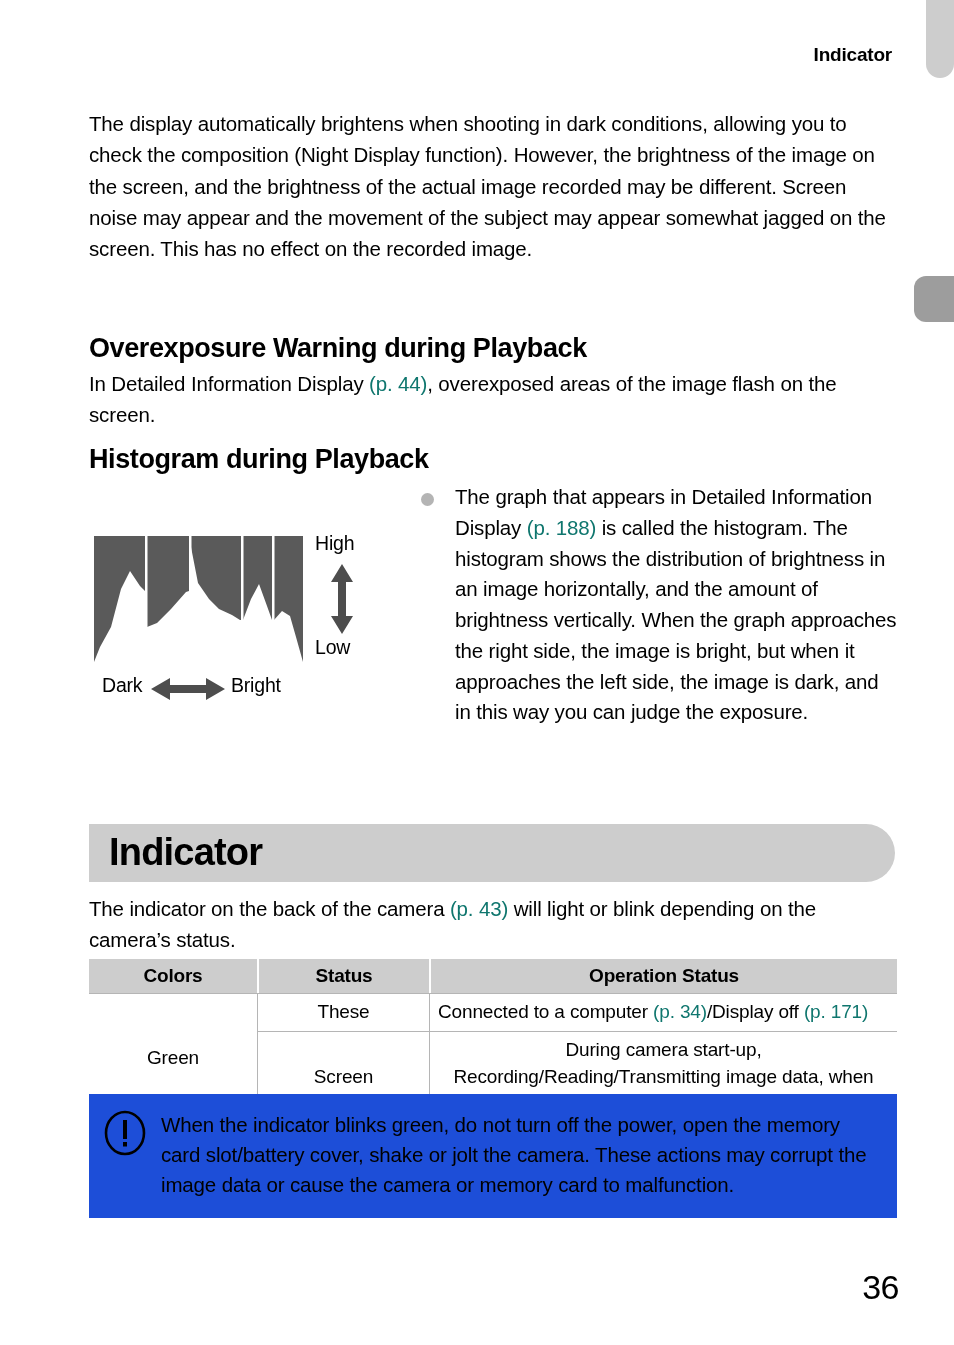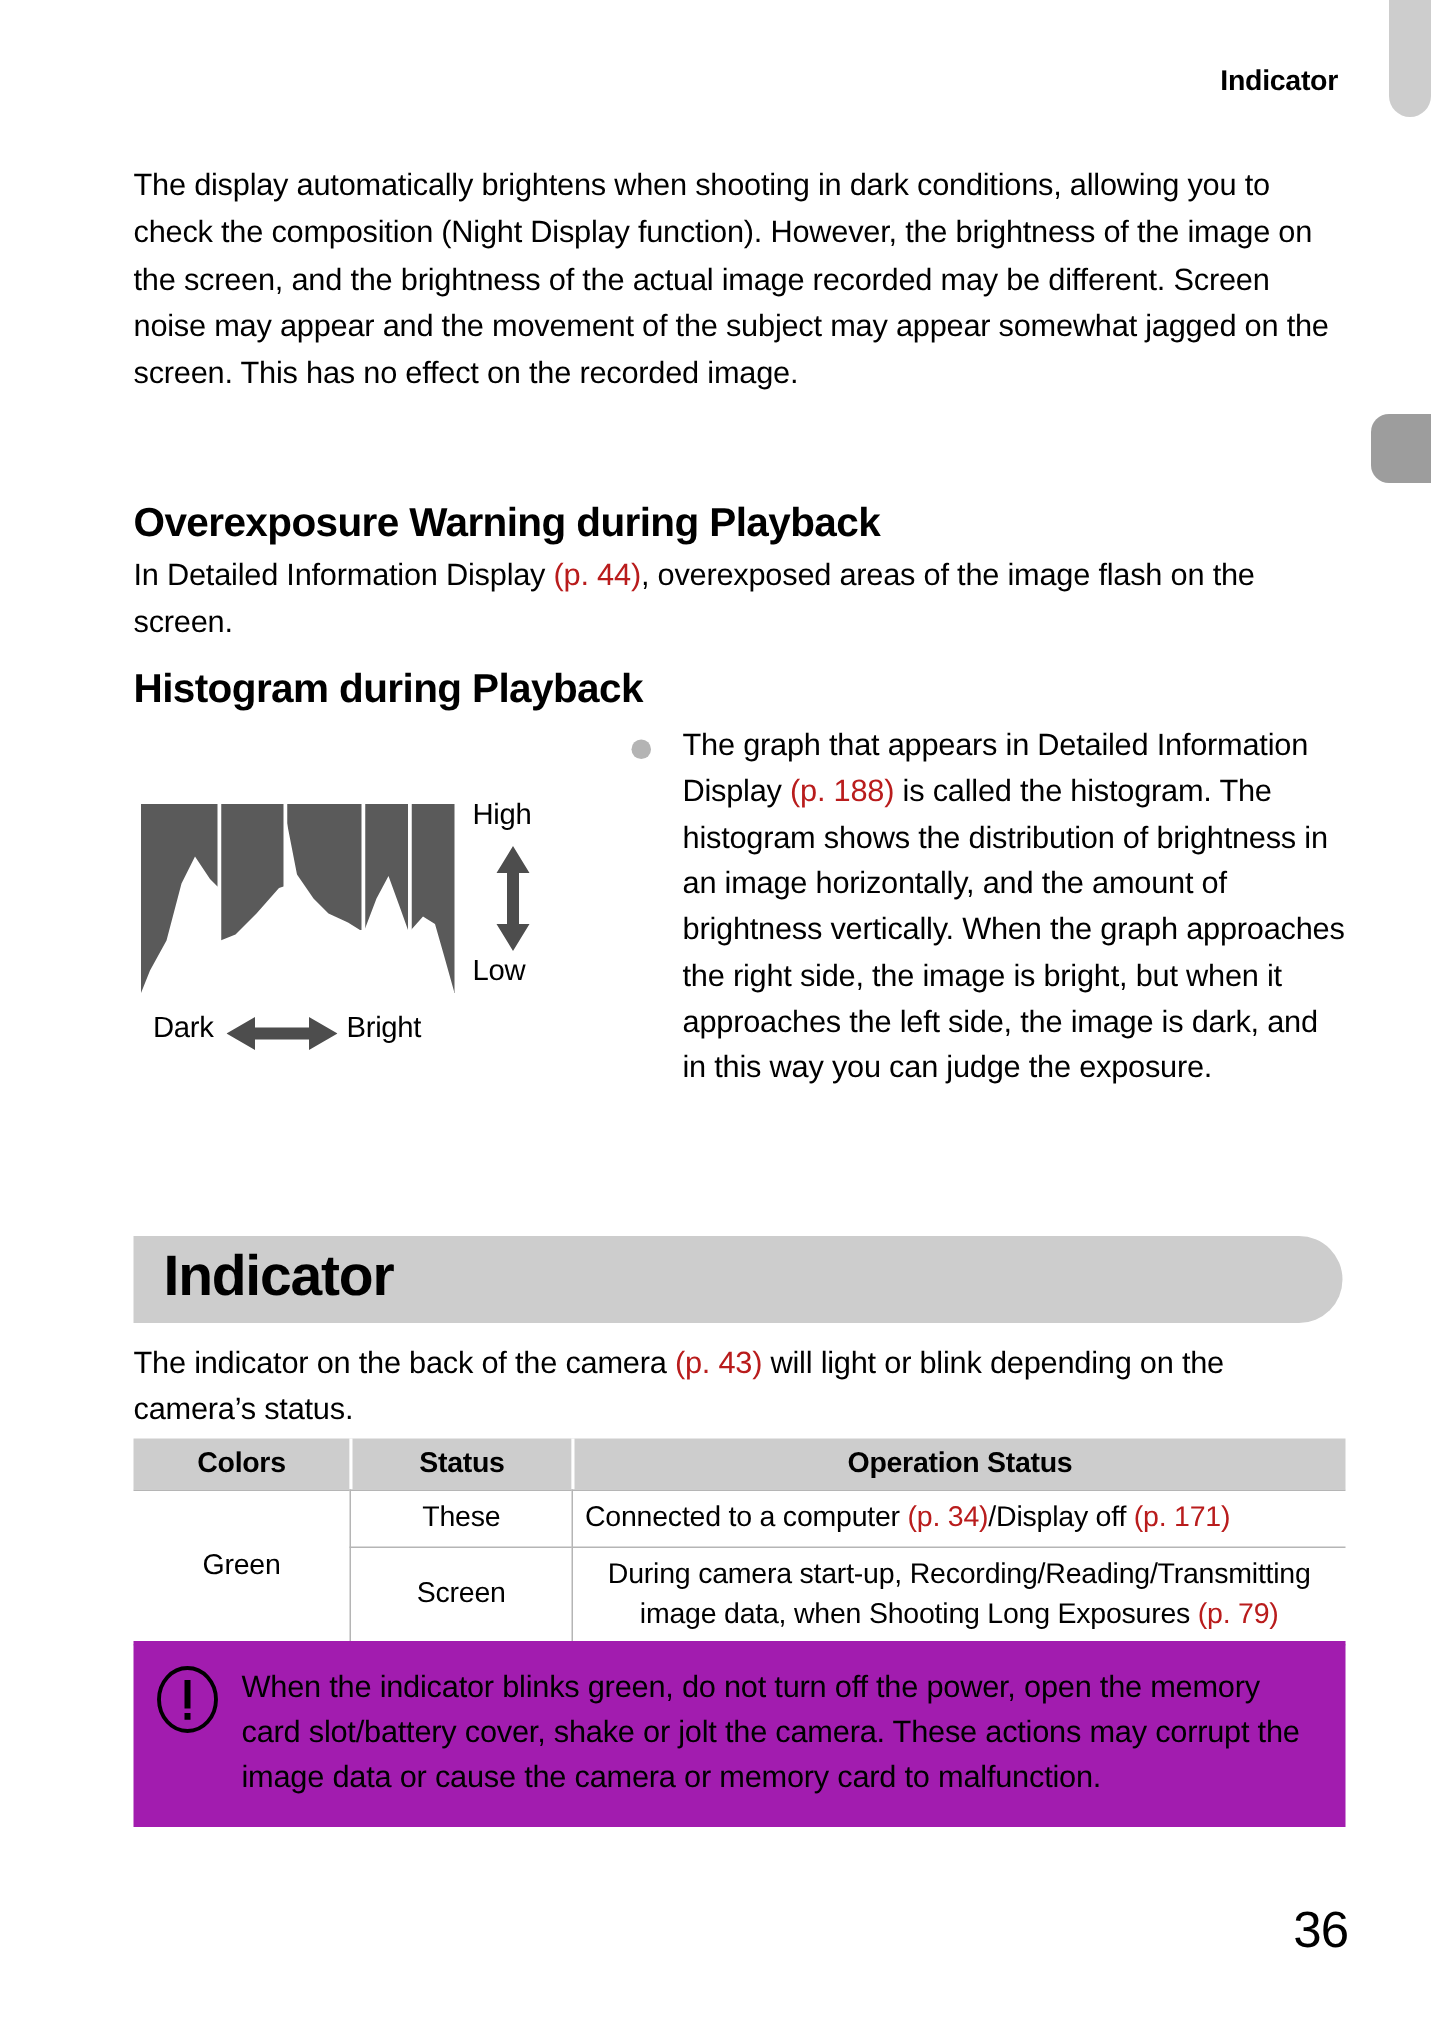--- a/index.html
+++ b/index.html
@@ -63,21 +63,21 @@
   }
 
   p.body-text {
     font-size: 20.5px;
     line-height: 1.53;
     margin: 4px 0 0 0;
     letter-spacing: -0.15px;
   }
 
   .link {
-    color: #b91c1c;
+    color: #0f766e;
   }
 
   
   #sec-dark-display { position: absolute; top: 104px; left: 0; width: 810px; }
   #sec-dark-display p { width: 808px; }
 
   
   #sec-overexposure { position: absolute; top: 333px; left: 0; width: 810px; }
 
   
@@ -191,21 +191,21 @@
     width: 808px;
     border-collapse: separate;
     border-spacing: 0;
     font-size: 19px;
     table-layout: fixed;
   }
   .ind-table th {
     background: #cdcdcd;
     font-weight: bold;
     text-align: center;
-    padding: 6px 8px;
+    padding: 6px 20px;
     font-size: 19px;
     letter-spacing: -0.2px;
   }
   .ind-table th.c-colors { width: 128px; }
   .ind-table th.c-status { width: 130px; }
   .ind-table th.c-op { }
   .ind-table th + th, .ind-table td + td {
     border-left: 2px solid #ffffff;
   }
   .ind-table td {
@@ -229,21 +229,21 @@
     border-bottom: 1px solid #b5b5b5;
     margin-top: 26px;
   }
 
   
   .note-box {
     position: absolute;
     left: 0;
     top: 1094px;
     width: 808px;
-    background: #a21caf;
+    background: #1d4ed8;
     padding: 16px 14px 18px 14px;
     box-sizing: border-box;
     display: flex;
     gap: 14px;
   }
   .note-icon {
     flex: 0 0 auto;
     width: 44px;
     height: 46px;
   }

